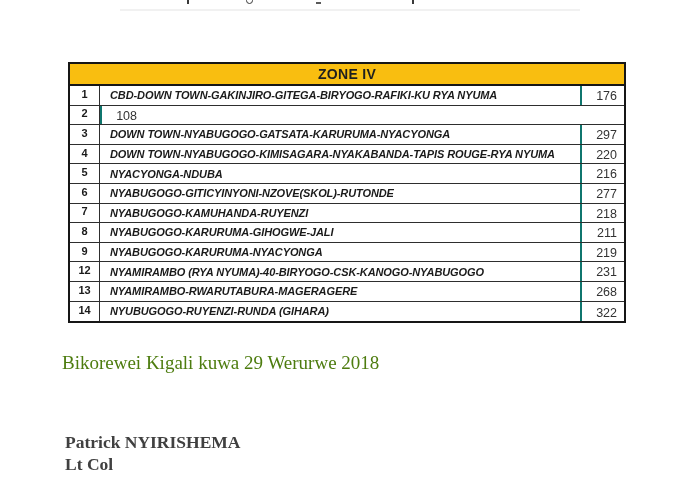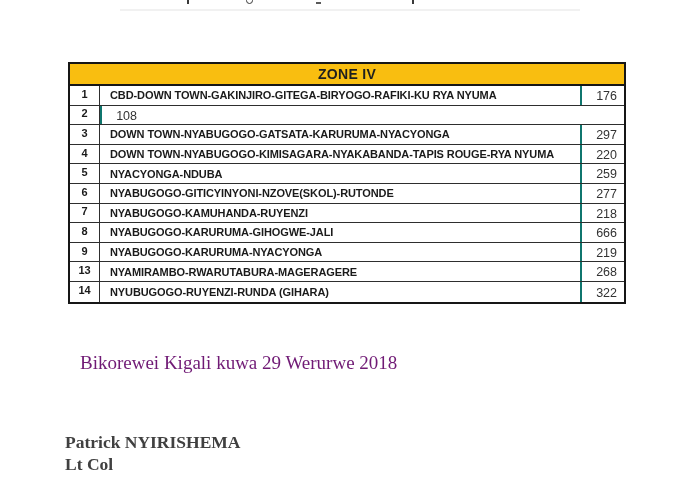--- a/index.html
+++ b/index.html
@@ -52,37 +52,37 @@
     align-items: center; justify-content: center;
     font-weight: bold; font-size: 11px; color: #1a1a1a;
     padding-bottom: 3px;
   }
   .cell.route {
     flex: 1;
     align-items: center;
     padding-left: 10px;
     font-weight: bold; font-size: 11px; color: #1a1a1a;
     letter-spacing: -0.1px;
-    white-space: nowrap; overflow: hidden;
+    white-space: nowrap; overflow: hidden; font-style: italic;
   }
   .cell.val {
     width: 44px;
     border-left: 2px solid #0f766e;
     align-items: flex-end; justify-content: flex-end;
     padding: 0 7px 2px 0;
     font-size: 12.5px; color: #333333;
     line-height: 1;
   }
 
   
   .date-line {
     position: absolute;
-    left: 80px; top: 352px;
+    left: 62px; top: 352px;
     font-family: "Liberation Serif", serif;
-    font-size: 19px; color: #701a75;
+    font-size: 19px; color: #4d7c0f;
   }
   .signature {
     position: absolute;
     left: 65px; top: 432px;
     font-family: "Liberation Serif", serif;
     font-weight: bold;
     font-size: 17.5px; color: #404040;
     line-height: 21.5px;
   }
 </style>
@@ -119,41 +119,46 @@
       <div class="cell val">297</div>
     </div>
     <div class="trow">
       <div class="cell no">4</div>
       <div class="cell route">DOWN TOWN-NYABUGOGO-KIMISAGARA-NYAKABANDA-TAPIS ROUGE-RYA NYUMA</div>
       <div class="cell val">220</div>
     </div>
     <div class="trow">
       <div class="cell no">5</div>
       <div class="cell route">NYACYONGA-NDUBA</div>
-      <div class="cell val">259</div>
+      <div class="cell val">216</div>
     </div>
     <div class="trow">
       <div class="cell no">6</div>
       <div class="cell route">NYABUGOGO-GITICYINYONI-NZOVE(SKOL)-RUTONDE</div>
       <div class="cell val">277</div>
     </div>
     <div class="trow">
       <div class="cell no">7</div>
       <div class="cell route">NYABUGOGO-KAMUHANDA-RUYENZI</div>
       <div class="cell val">218</div>
     </div>
     <div class="trow">
       <div class="cell no">8</div>
       <div class="cell route">NYABUGOGO-KARURUMA-GIHOGWE-JALI</div>
-      <div class="cell val">666</div>
+      <div class="cell val">211</div>
     </div>
     <div class="trow">
       <div class="cell no">9</div>
       <div class="cell route">NYABUGOGO-KARURUMA-NYACYONGA</div>
       <div class="cell val">219</div>
+    </div>
+    <div class="trow">
+      <div class="cell no">12</div>
+      <div class="cell route">NYAMIRAMBO (RYA NYUMA)-40-BIRYOGO-CSK-KANOGO-NYABUGOGO</div>
+      <div class="cell val">231</div>
     </div>
     <div class="trow">
       <div class="cell no">13</div>
       <div class="cell route">NYAMIRAMBO-RWARUTABURA-MAGERAGERE</div>
       <div class="cell val">268</div>
     </div>
     <div class="trow">
       <div class="cell no">14</div>
       <div class="cell route">NYUBUGOGO-RUYENZI-RUNDA (GIHARA)</div>
       <div class="cell val">322</div>

